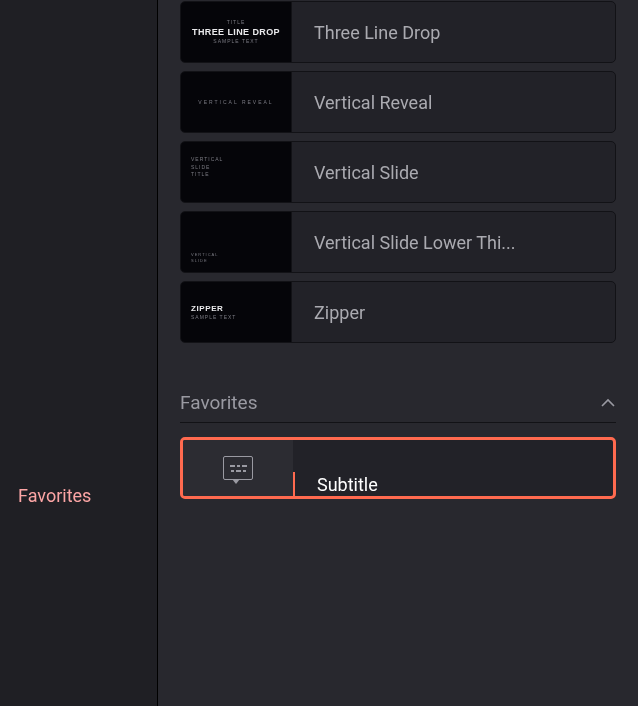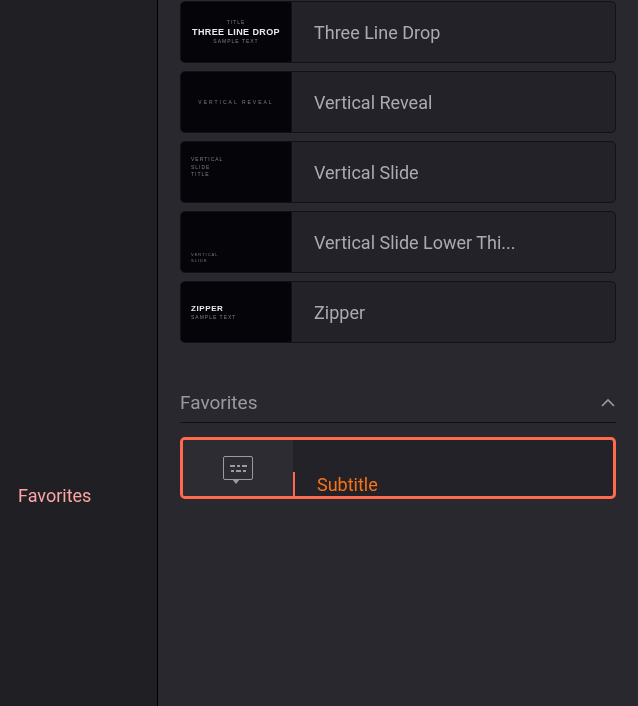--- a/index.html
+++ b/index.html
@@ -73,21 +73,21 @@
     align-items: center;
     padding: 0 22px;
     font-size: 18px;
     color: #aaaab0;
     border-left: 1px solid #121216;
     white-space: nowrap;
     overflow: hidden;
     text-overflow: ellipsis;
   }
   .preset-row.highlight .label-cell {
-    color: #f97316;
+    color: #ffffff;
     border-left: 2px solid #ff6a4f;
     margin-top: 32px;
   }
   
   .t-tiny { font-size: 5px; letter-spacing: 1px; color: #7a7a82; text-transform: uppercase; }
   .t-bold { font-size: 9px; font-weight: 700; color: #eaeaec; letter-spacing: 0.4px; }
   .t-zipper { font-size: 8px; font-weight: 700; color: #eaeaec; letter-spacing: 0.6px; }
   .stack { display: flex; flex-direction: column; align-items: center; line-height: 1.4; }
   .stack-left { display: flex; flex-direction: column; align-items: flex-start; line-height: 1.5; position:absolute; left: 10px; }
   .stack-zipper { display: flex; flex-direction: column; align-items: flex-start; line-height: 1.3; position:absolute; left: 10px; }

